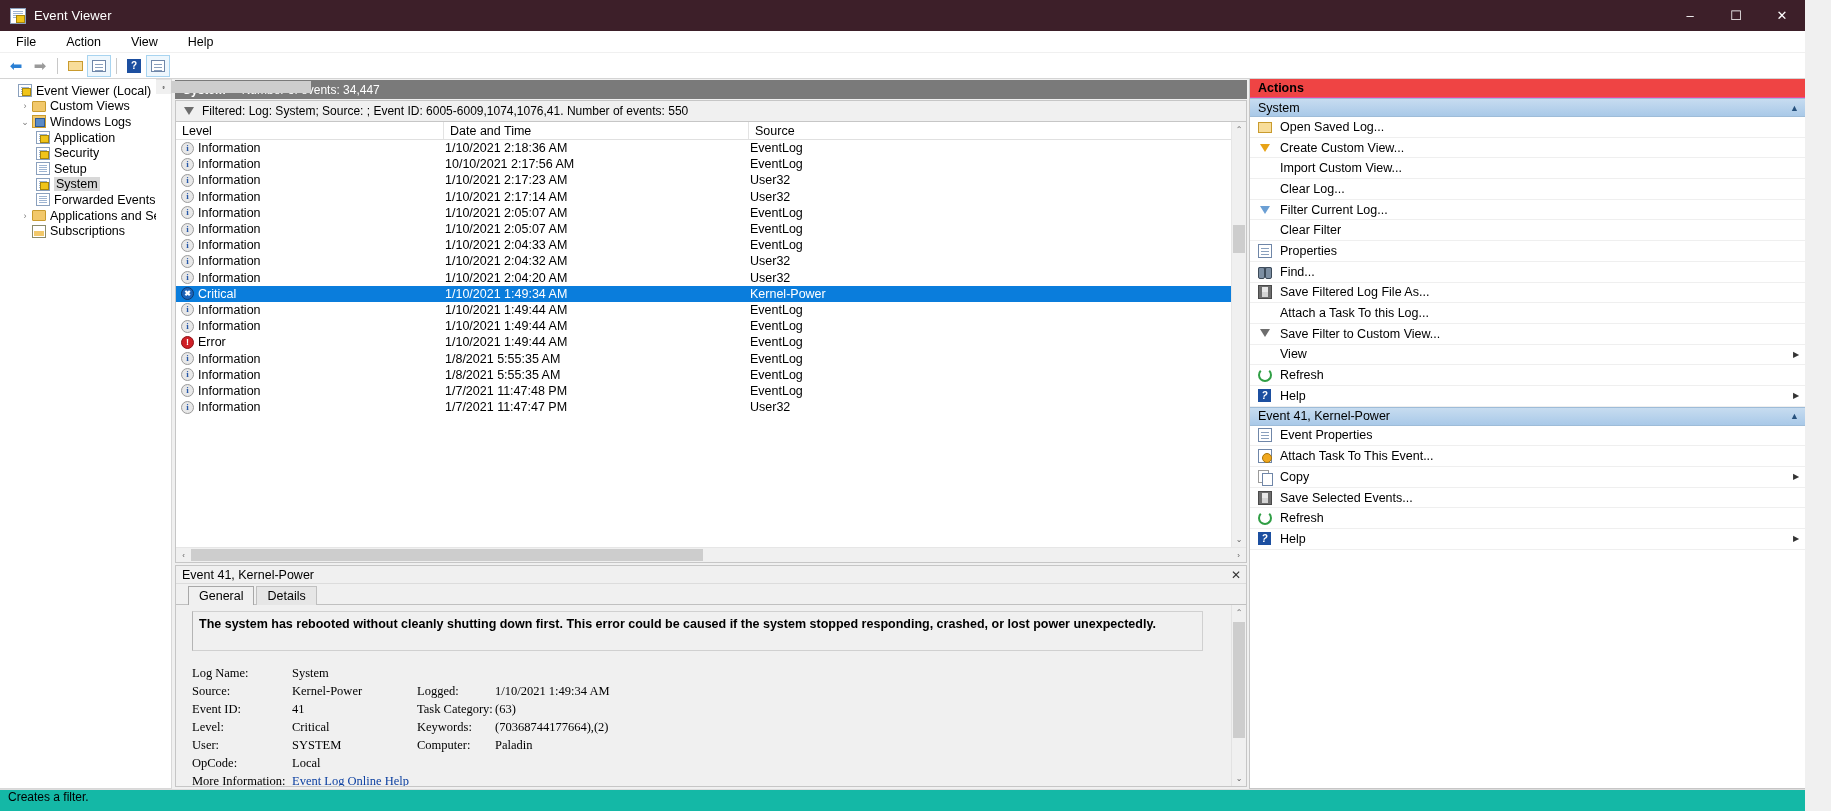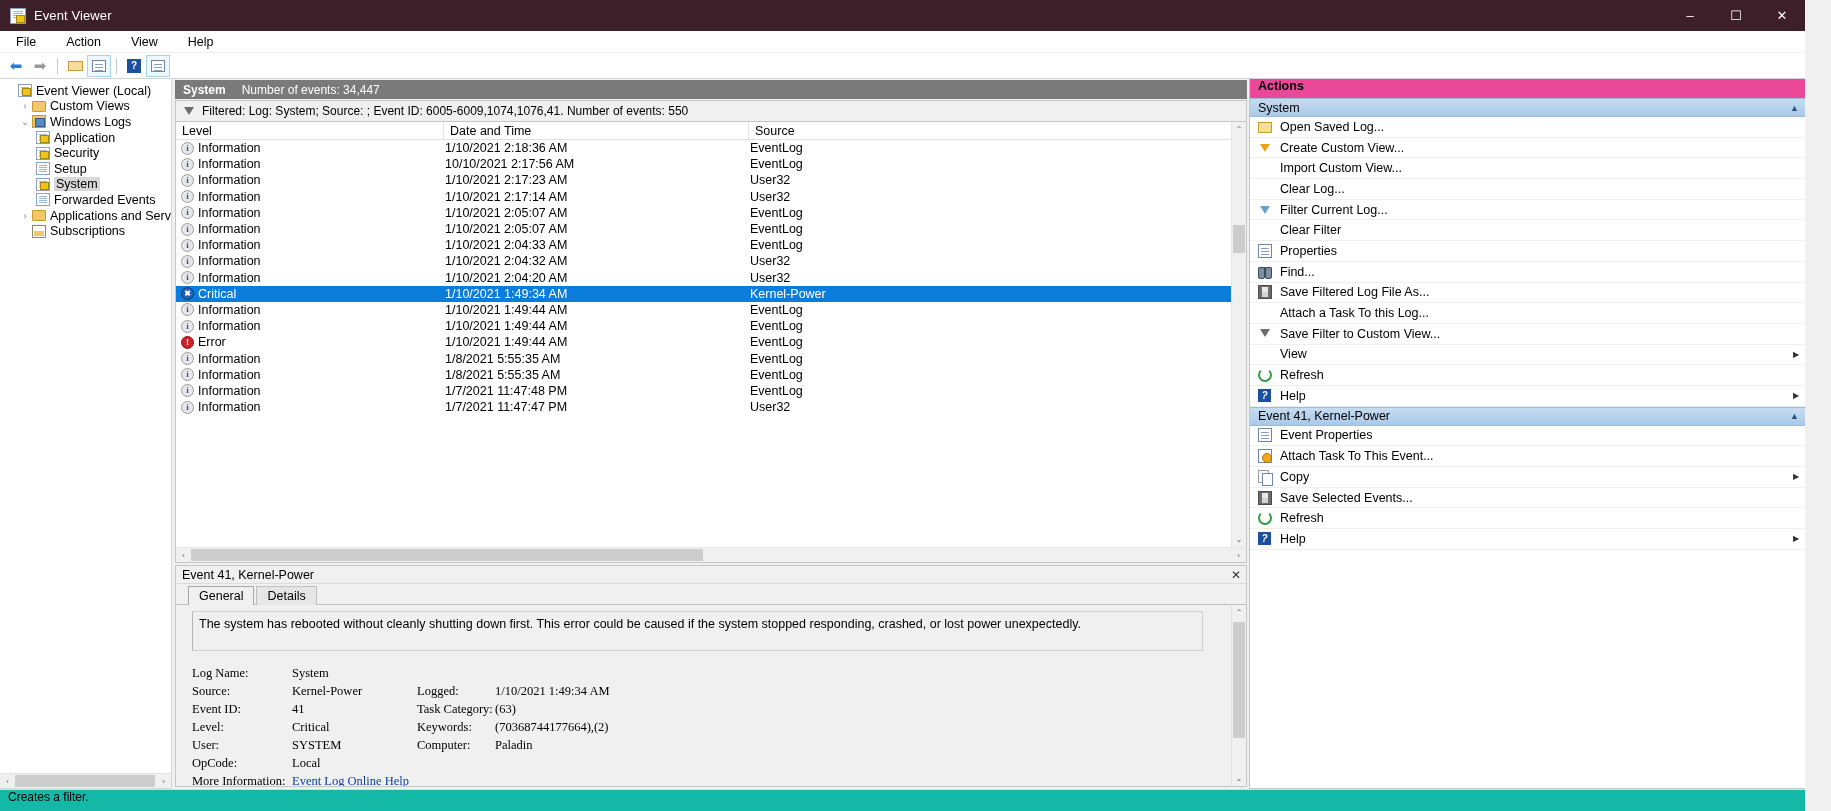--- a/index.html
+++ b/index.html
@@ -43,21 +43,21 @@
   .tsep { width: 1px; height: 16px; background: #c8c8c8; margin: 0 5px; }
   .tbtn.framed { border: 1px solid #a8d4f0; background: #eef7fd; }
 
   
   .body { flex: 1 1 auto; display: flex; min-height: 0; background: #f0f0f0; }
 
   
   .tree-pane {
     width: 172px; flex: 0 0 172px; background: #fff;
     border: 1px solid #d8d8d8; border-left: none; border-top: none;
-    display: flex; flex-direction: column; min-height: 0;
+    display: flex; flex-direction: row; min-height: 0;
   }
   .tree { flex: 1 1 auto; padding: 4px 0 0 0; overflow: hidden; position: relative; }
   .tnode { display: flex; align-items: center; height: 15.6px; font-size: 12.5px; white-space: nowrap; }
   .tnode .tw { width: 14px; flex: 0 0 14px; display: flex; align-items: center; justify-content: center; color: #7a7a7a; font-size: 9px; }
   .tnode .ticon { width: 14px; height: 13px; flex: 0 0 14px; margin-right: 4px; position: relative; }
   .tnode .tlabel { overflow: hidden; }
   .tnode.sel .tlabel { background: #d8d8d8; padding: 0 2px; }
   .indent-0 { padding-left: 4px; }
   .indent-1 { padding-left: 18px; }
   .indent-2 { padding-left: 36px; }
@@ -149,42 +149,42 @@
   .tabs { height: 20px; flex: 0 0 20px; display: flex; align-items: flex-end; padding-left: 12px; background: #f0f0f0; }
   .tab {
     font-size: 12.5px; padding: 2px 10px 2px 10px; border: 1px solid #c0c0c0; border-bottom: none;
     background: #e6e6e6; margin-right: 2px; position: relative; top: 1px;
   }
   .tab.active { background: #f0f0f0; border-color: #a8a8a8; z-index: 2; }
   .detail-body { flex: 1 1 auto; display: flex; min-height: 0; background: #f0f0f0; border-top: 1px solid #c0c0c0; }
   .detail-content { flex: 1 1 auto; min-width: 0; padding: 6px 0 0 16px; overflow: hidden; }
   .msgbox {
     border: 1px solid #d0d0d0; border-left: 1px solid #b4b4b4; background: #f0f0f0;
-    height: 40px; margin-right: 28px; padding: 4px 6px; font-size: 12.5px; line-height: 1.35;
+    height: 40px; margin-right: 28px; padding: 4px 6px; font-size: 12.5px; line-height: 1.35; font-weight: bold;
   }
   .fields { margin-top: 13px; font-size: 12.5px; font-family: Liberation Serif, serif; }
   .frow { display: flex; height: 18px; align-items: center; }
   .fl { width: 100px; flex: 0 0 100px; }
   .fv { width: 125px; flex: 0 0 125px; }
   .fl2 { width: 78px; flex: 0 0 78px; }
   .fv2 { flex: 1 1 auto; }
   .flink { color: #0b3fa0; text-decoration: underline; }
   .detail-vscroll { width: 15px; flex: 0 0 15px; background: #f0f0f0; display: flex; flex-direction: column; border-left: 1px solid #e2e2e2; }
   .detail-vscroll .sb-arrow { height: 15px; display: flex; align-items: center; justify-content: center; font-size: 8px; color: #606060; }
   .detail-vscroll .sb-track { flex: 1 1 auto; position: relative; }
   .detail-vscroll .sb-thumb { position: absolute; left: 1px; right: 1px; top: 2px; height: 116px; background: #cdcdcd; }
 
   
   .actions-pane {
     width: 556px; flex: 0 0 556px; background: #fff; border: 1px solid #c6c6c6;
     border-right: none; border-top: none; display: flex; flex-direction: column; min-height: 0;
   }
   .act-header {
     height: 19px; flex: 0 0 19px; display: flex; align-items: center; padding-left: 8px;
-    font-size: 12.5px; font-weight: bold; background: #ec4899; border-bottom: 6px solid #ec4899;
+    font-size: 12.5px; font-weight: bold; background: #ef4444; border-bottom: 1px solid #ec4899;
   }
   .act-group {
     height: 19px; flex: 0 0 19px; display: flex; align-items: center; justify-content: space-between;
     padding: 0 6px 0 8px; font-size: 12.5px;
     background: linear-gradient(to bottom, #c7dcf0 0%, #a9c9e8 100%);
     border-top: 1px solid #9ebcd8; border-bottom: 1px solid #9ebcd8;
   }
   .act-group .chev { font-size: 9px; color: #26517d; }
   .act-item {
     height: 20.7px; flex: 0 0 20.7px; display: flex; align-items: center;

